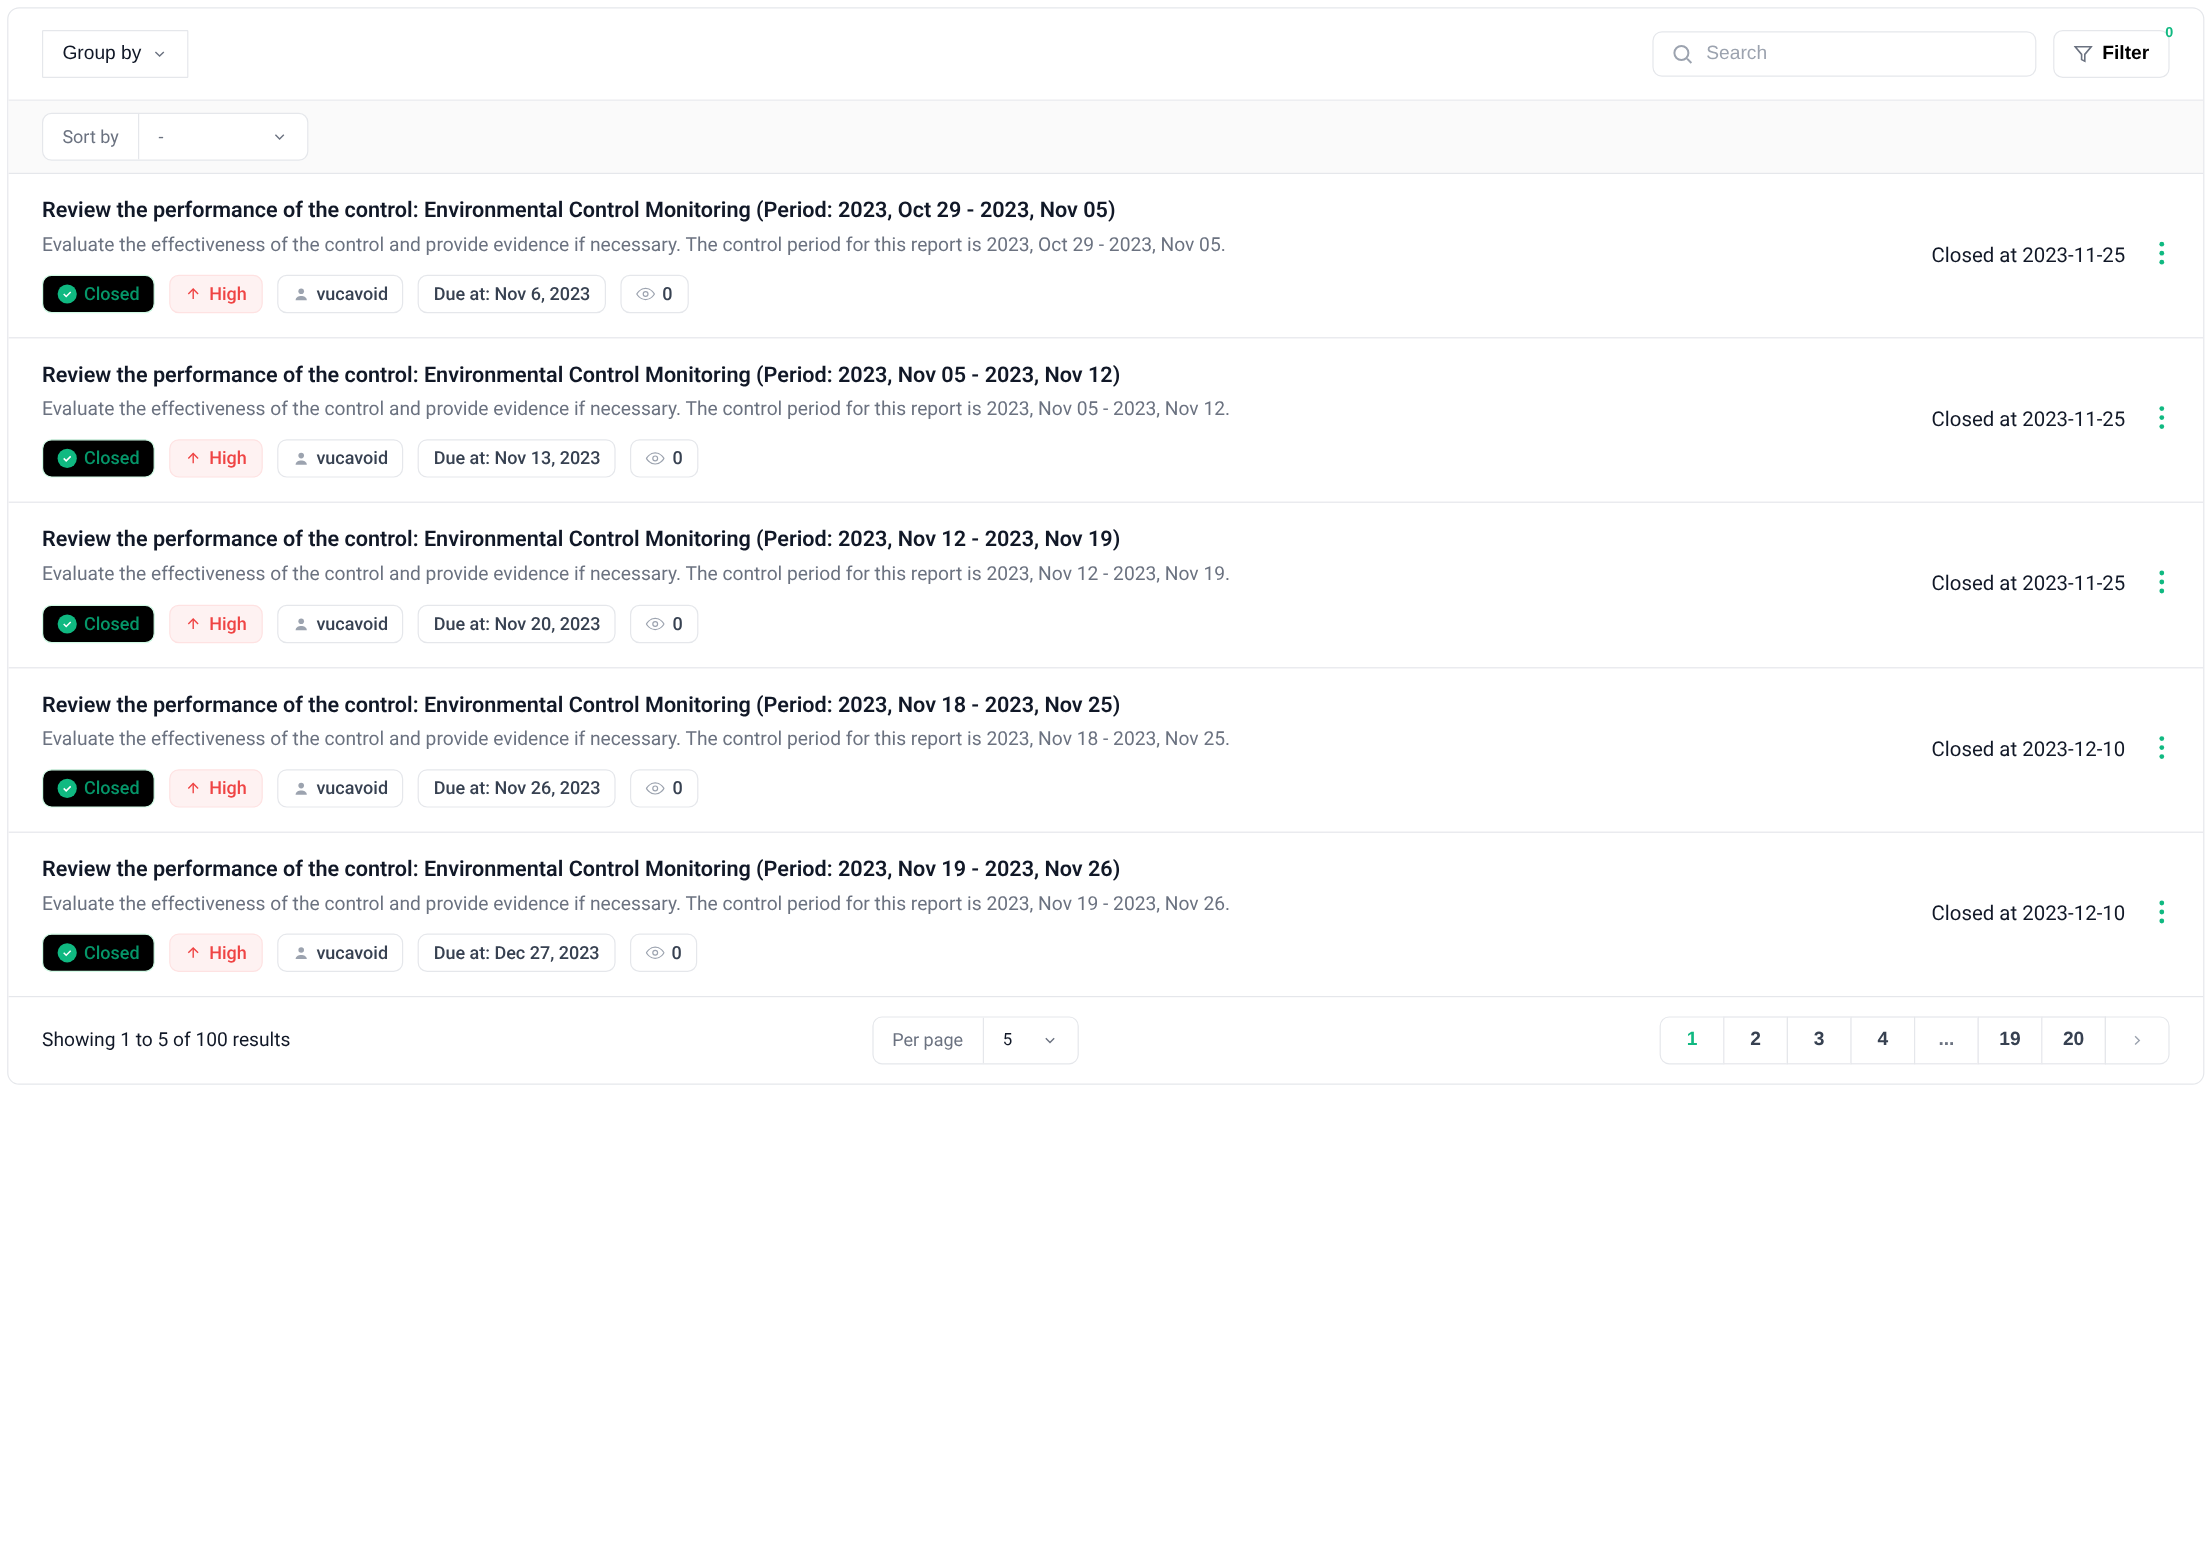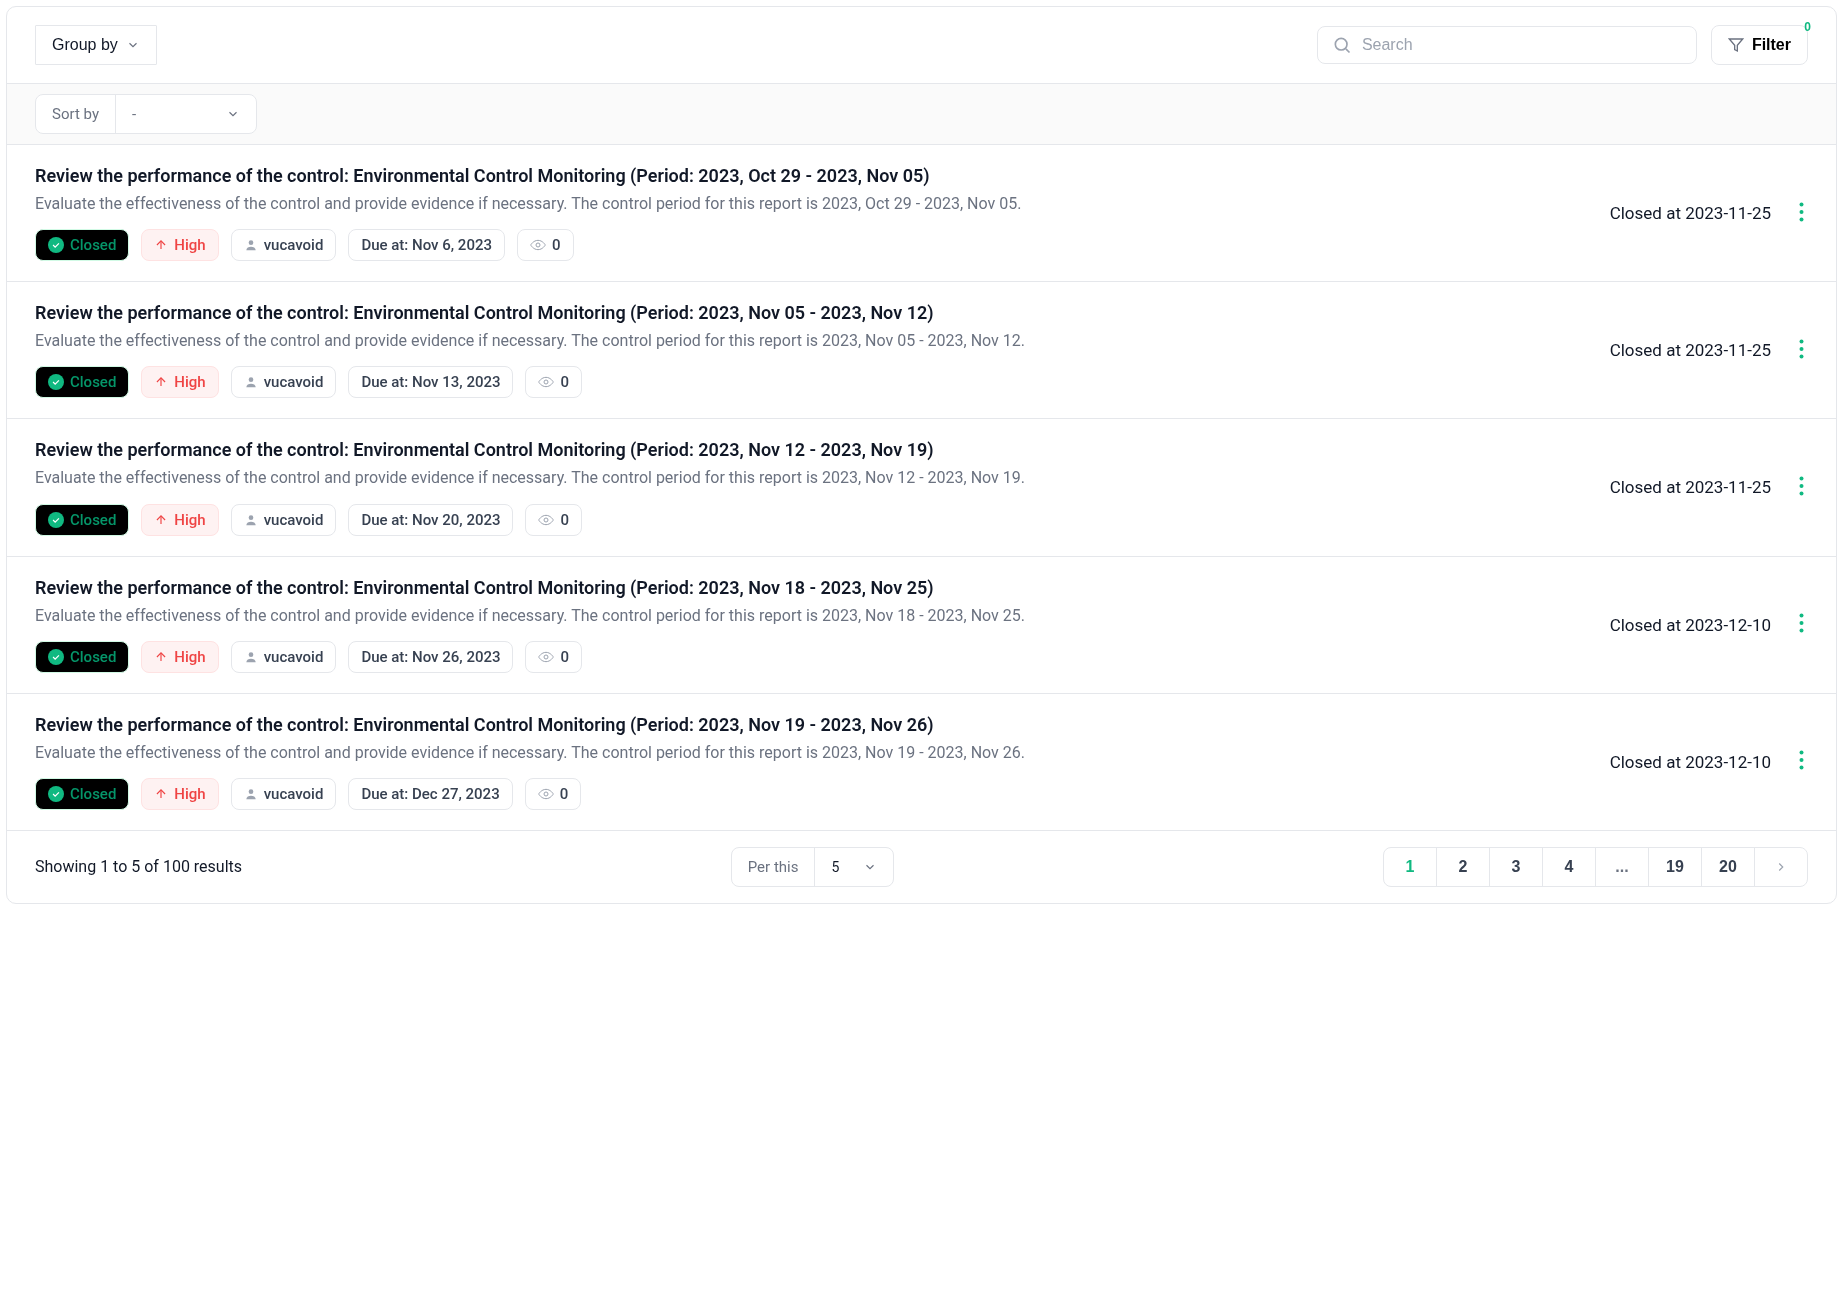--- a/index.html
+++ b/index.html
@@ -4,21 +4,21 @@
 <style>
 *{box-sizing:border-box;margin:0;padding:0;}
 body{font-family:-apple-system,BlinkMacSystemFont,"Segoe UI",Roboto,sans-serif;background:#fff;color:#111827;font-size:14px;}
 .container{border:1px solid #e5e7eb;border-radius:10px;margin:6px;overflow:hidden;}
 
 
 .topbar{display:flex;align-items:center;justify-content:space-between;padding:18px 28px;border-bottom:1px solid #e5e7eb;}
 .topbar-left{display:flex;align-items:center;gap:12px;}
 .topbar-right{display:flex;align-items:center;gap:14px;}
 .btn{display:inline-flex;align-items:center;gap:8px;border:1px solid #e5e7eb;background:#fff;border-radius:1px;padding:10px 16px;font-size:16px;font-weight:500;cursor:pointer;color:#111827;}
-.search-wrap{display:flex;align-items:center;border:1px solid #e5e7eb;border-radius:8px;padding:8px 14px;width:380px;gap:10px;}
+.search-wrap{display:flex;align-items:center;border:1px solid #e5e7eb;border-radius:8px;padding:8px 14px;width:320px;gap:10px;}
 .search-wrap input{border:none;outline:none;font-size:16px;flex:1;color:#111827;}
 .search-wrap input::placeholder{color:#9ca3af;}
 .icon-search{width:20px;height:20px;stroke:#9ca3af;fill:none;stroke-width:2;}
 .chev{width:14px;height:14px;stroke:#6b7280;fill:none;stroke-width:2;}
 .filter-btn{position:relative;display:inline-flex;align-items:center;gap:8px;border:1px solid #e5e7eb;background:#fff;border-radius:8px;padding:10px 16px;font-size:16px;font-weight:700;cursor:pointer;}
 .filter-btn .count{position:absolute;top:-6px;right:-4px;color:#10b981;font-size:12px;font-weight:700;}
 .icon-filter{width:16px;height:16px;stroke:#6b7280;fill:none;stroke-width:2;}
 
 
 .sortbar{padding:10px 28px;border-bottom:1px solid #e5e7eb;background:#fafafa;}
@@ -356,21 +356,21 @@
               <circle cx="2.5" cy="17.5" r="2"></circle>
             </svg>
       </div>
     </div>
       </div>
     </div>
 
   <div class="footer">
     <div class="footer-left">Showing 1 to 5 of 100 results</div>
     <div class="perpage">
-      <div class="perpage-label">Per this</div>
+      <div class="perpage-label">Per page</div>
       <div class="perpage-select">
         <span>5</span>
         <svg class="chev" viewBox="0 0 24 24">
             <polyline points="6 9 12 15 18 9"></polyline>
           </svg>
       </div>
     </div>
     <div class="pagination" id="pagination">
         <button class="page-btn active">1</button>
         <button class="page-btn">2</button>

